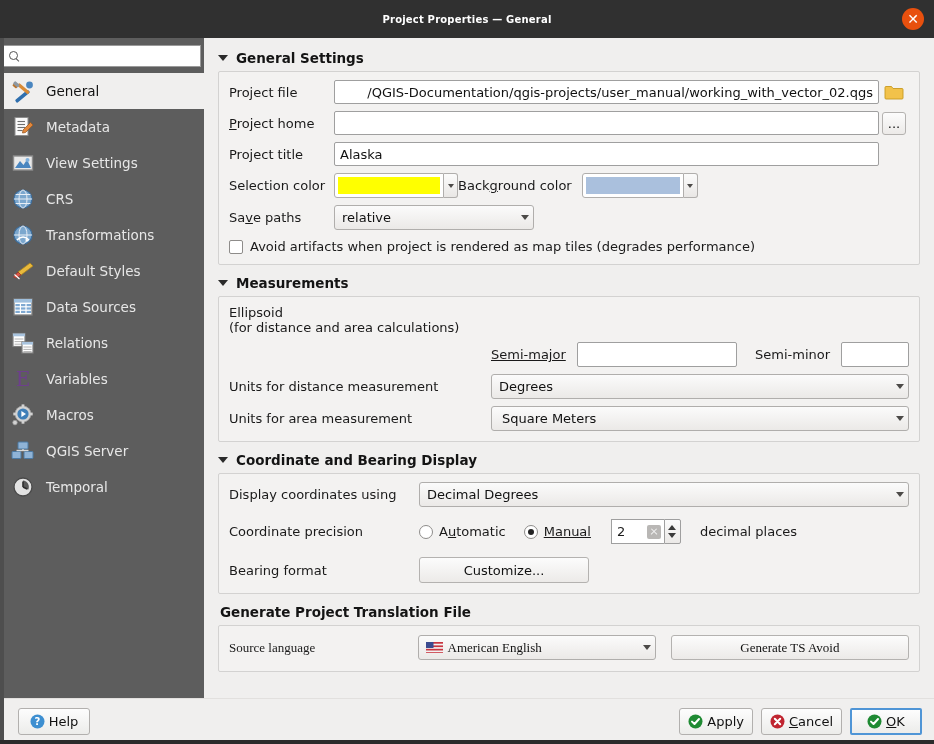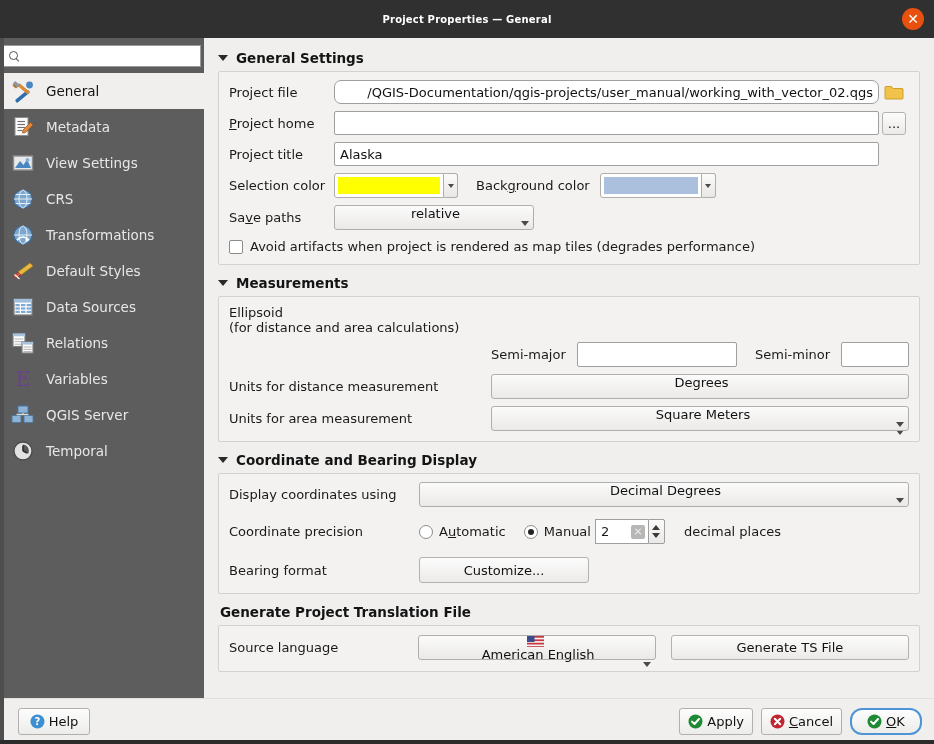--- a/index.html
+++ b/index.html
@@ -209,21 +209,20 @@
     border: 1px solid #b0aeac;
     border-radius: 3px;
     display: flex;
     align-items: center;
     padding: 0 4px 0 7px;
     font-size: 13px;
     color: #111;
     cursor: pointer;
     box-sizing: border-box;
     position: relative;
-    flex-direction: column;
   }
   .combo .caret {
     margin-left: auto;
     width: 0; height: 0;
     border-left: 4px solid transparent;
     border-right: 4px solid transparent;
     border-top: 5px solid #4c4a48;
   }
   .sw-btn {
     width: 14px;
@@ -363,21 +362,21 @@
     justify-content: center;
     font-size: 13px;
     color: #111;
     cursor: pointer;
     padding: 0 8px;
     margin-left: 8px;
     box-sizing: border-box;
   }
   .fbtn.primary {
     border: 2px solid #4f95d6;
-    border-radius: 12px;
+    border-radius: 2px;
   }
   .fbtn .gi { margin-right: 4px; display: flex; }
   .fbtn u { text-decoration: underline; }
   
   #leftframe {
     position: absolute;
     left: 0; top: 38px;
     width: 4px; height: 706px;
     background: #4e4e4e;
   }
@@ -535,20 +534,39 @@
 
       <div class="side-item">
         <span class="ico">
           <svg width="26" height="26" viewBox="0 0 26 26">
             <text x="13" y="20" font-size="20" font-family="DejaVu Serif, serif" fill="#6d3f8c" text-anchor="middle">Ε</text>
           </svg>
         </span>
         <span>Variables</span>
       </div>
 
+      <div class="side-item">
+        <span class="ico">
+          <svg width="26" height="26" viewBox="0 0 26 26">
+            <g fill="#d2d2d2" stroke="#9a9a9a" stroke-width="0.8">
+              <circle cx="13" cy="12" r="8"></circle>
+            </g>
+            <g fill="#d2d2d2">
+              <rect x="11.6" y="2.4" width="2.8" height="3.4"></rect>
+              <rect x="11.6" y="18.3" width="2.8" height="3.4"></rect>
+              <rect x="3.3" y="10.6" width="3.4" height="2.8"></rect>
+              <rect x="19.3" y="10.6" width="3.4" height="2.8"></rect>
+            </g>
+            <circle cx="13" cy="12" r="5.6" fill="#3f7fb8"></circle>
+            <path d="M11.4 9 L16 12 L11.4 15 Z" fill="#ffffff"></path>
+            <circle cx="5" cy="20.6" r="2.3" fill="#d2d2d2" stroke="#9a9a9a" stroke-width="0.7"></circle>
+          </svg>
+        </span>
+        <span>Macros</span>
+      </div>
 
       <div class="side-item">
         <span class="ico">
           <svg width="26" height="26" viewBox="0 0 26 26">
             <rect x="2" y="13.5" width="9" height="7" rx="0.8" fill="#8fb3d6" stroke="#4b7aa5" stroke-width="1"></rect>
             <rect x="14" y="13.5" width="9" height="7" rx="0.8" fill="#8fb3d6" stroke="#4b7aa5" stroke-width="1"></rect>
             <rect x="8" y="4" width="10" height="7" rx="0.8" fill="#8fb3d6" stroke="#4b7aa5" stroke-width="1"></rect>
             <g stroke="#d8d8d8" stroke-width="1.4">
               <line x1="13" y1="11" x2="13" y2="13"></line>
               <line x1="6.5" y1="12.5" x2="18.5" y2="12.5"></line>
@@ -576,21 +594,21 @@
     <div id="main">
 
       <div class="group-title">
         <span class="arrow"></span>
         <span>General Settings</span>
       </div>
       <div class="group-box">
 
         <div class="row">
           <span class="lbl" style="width:105px">Project file</span>
-          <div class="txt" style="flex:1 1 auto; direction:rtl; text-align:left;border-radius:7px;">
+          <div class="txt" style="flex:1 1 auto; direction:rtl; text-align:left;">
             <span style="direction:ltr; unicode-bidi:plaintext;">/QGIS-Documentation/qgis-projects/user_manual/working_with_vector_02.qgs</span>
           </div>
           <span style="width:30px; display:flex; justify-content:center;">
             <svg width="20" height="17" viewBox="0 0 20 17">
               <path d="M1 3.5 A1 1 0 0 1 2 2.5 H7.5 L9 4.5 H18 A1 1 0 0 1 19 5.5 V14 A1 1 0 0 1 18 15 H2 A1 1 0 0 1 1 14 Z" fill="#f2c24a" stroke="#c79a1f" stroke-width="0.9"></path>
             </svg>
           </span>
         </div>
 
         <div class="row">
@@ -613,21 +631,21 @@
         <div class="row">
           <span class="lbl" style="width:105px">Selection color</span>
           <div style="display:flex;">
             <span class="swatch" style="width:110px;">
               <i id="sel-color" style="background: rgb(255, 255, 0);"></i>
             </span>
             <span class="sw-btn">
                 <i class="caret"></i>
               </span>
           </div>
-          <span class="lbl" style="margin-left:18px;">Back<u>g</u>round color</span>
+          <span class="lbl" style="">Back<u>g</u>round color</span>
           <div style="display:flex; margin-left:10px;">
             <span class="swatch" style="width:102px;">
               <i id="bg-color" style="background: rgb(170, 192, 221);"></i>
             </span>
             <span class="sw-btn">
                 <i class="caret"></i>
               </span>
           </div>
         </div>
 
@@ -653,21 +671,21 @@
 
         <div class="row" style="align-items:center;">
           <span class="lbl" style="width:262px; line-height:15px;">
             <span>Ellipsoid</span><br>
             <span>(for distance and area calculations)</span>
           </span>
         </div>
 
         <div class="row">
           <span style="width:262px;"></span>
-          <span class="lbl" style="width:86px;">Semi-major</span>
+          <span class="lbl" style="width:86px;text-decoration:underline;">Semi-major</span>
           <div class="txt" style="width:160px; height:25px;">
             <span></span>
           </div>
           <span class="lbl" style="width:86px; margin-left:18px;">Semi-minor</span>
           <div class="txt" style="flex:1 1 auto; height:25px;">
             <span></span>
           </div>
         </div>
 
         <div class="row">
@@ -699,21 +717,21 @@
             <span>Decimal Degrees</span>
             <span class="caret"></span>
           </div>
         </div>
 
         <div class="row" style="margin-top:12px;">
           <span class="lbl" style="width:190px;">Coordinate precision</span>
           <span class="radio"></span>
           <span class="lbl" style="margin-right:18px;">A<u>u</u>tomatic</span>
           <span class="radio on"></span>
-          <span class="lbl" style="margin-right:4px;">Manual</span>
+          <span class="lbl" style="margin-right:20px;text-decoration:underline;">Manual</span>
           <div class="spin">
             <span class="field">
               <span>2</span>
               <span class="clearbtn"></span>
             </span>
             <span class="arrows">
               <i class="up"></i>
               <i class="dn"></i>
             </span>
           </div>
@@ -722,40 +740,40 @@
 
         <div class="row" style="margin-top:13px;">
           <span class="lbl" style="width:190px;">Bearing format</span>
           <span class="btn" style="width:170px; height:26px;">Customize...</span>
         </div>
       </div>
 
       <div class="group-title plain" style="padding-left:2px;">
         <span>Generate Project Translation File</span>
       </div>
-      <div class="group-box" style="padding-top:9px; padding-bottom:11px;">
+      <div class="group-box" style="padding-top:9px; padding-bottom:11px;font-family:Liberation Serif, serif;">
         <div class="row">
           <span class="lbl" style="width:190px;">Source language</span>
           <div class="combo" style="width:240px;">
             <span style="display:inline-flex; margin-right:5px;">
               <svg width="17" height="11" viewBox="0 0 17 11">
                 <rect width="17" height="11" fill="#f2f2f2"></rect>
                 <g fill="#c8353f">
                   <rect y="0" width="17" height="1.7"></rect>
                   <rect y="3.4" width="17" height="1.7"></rect>
                   <rect y="6.8" width="17" height="1.7"></rect>
                   <rect y="10.2" width="17" height="0.8"></rect>
                 </g>
                 <rect width="7.5" height="6" fill="#3a4b8f"></rect>
               </svg>
             </span>
             <span>American English</span>
             <span class="caret"></span>
           </div>
-          <span class="btn" style="width:240px; height:25px; margin-left:15px;">Generate TS File</span>
+          <span class="btn" style="width:240px; height:25px; margin-left:15px;">Generate TS Avoid</span>
         </div>
       </div>
 
     </div>
   </div>
 
   <div id="footer">
     <span class="fbtn" style="margin-left:0;">
       <span class="gi">
         <svg width="15" height="15" viewBox="0 0 15 15">

